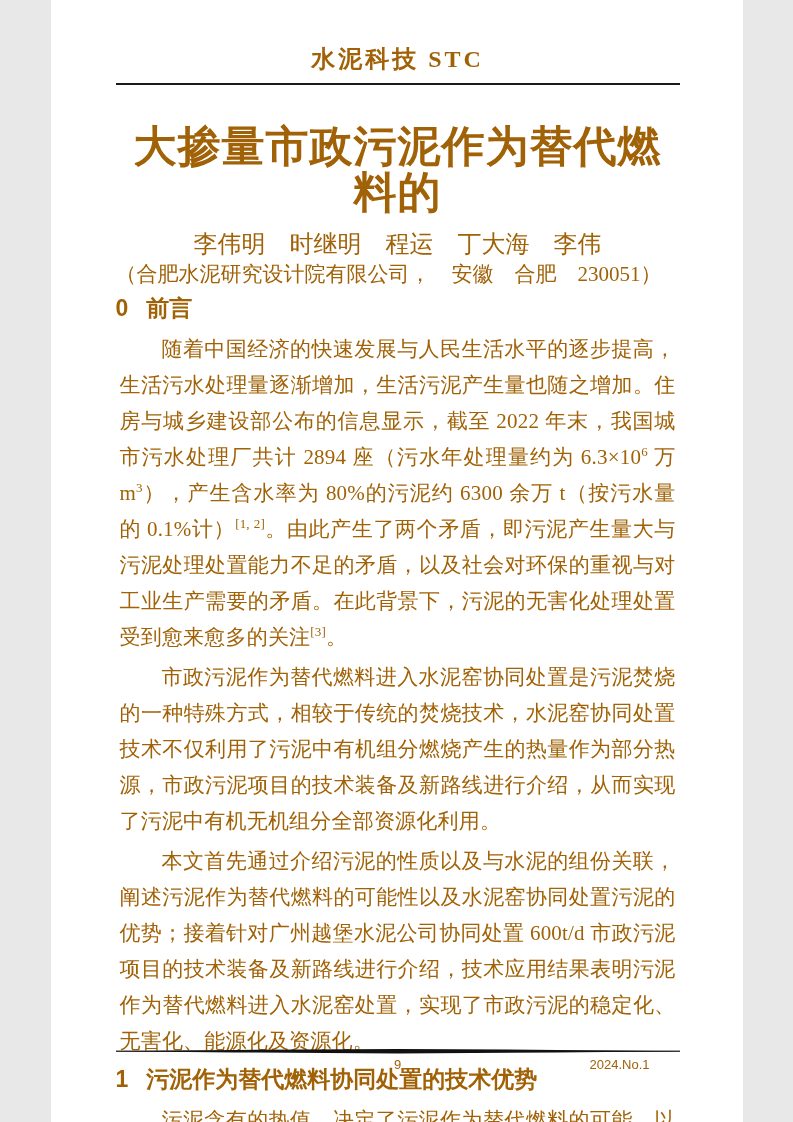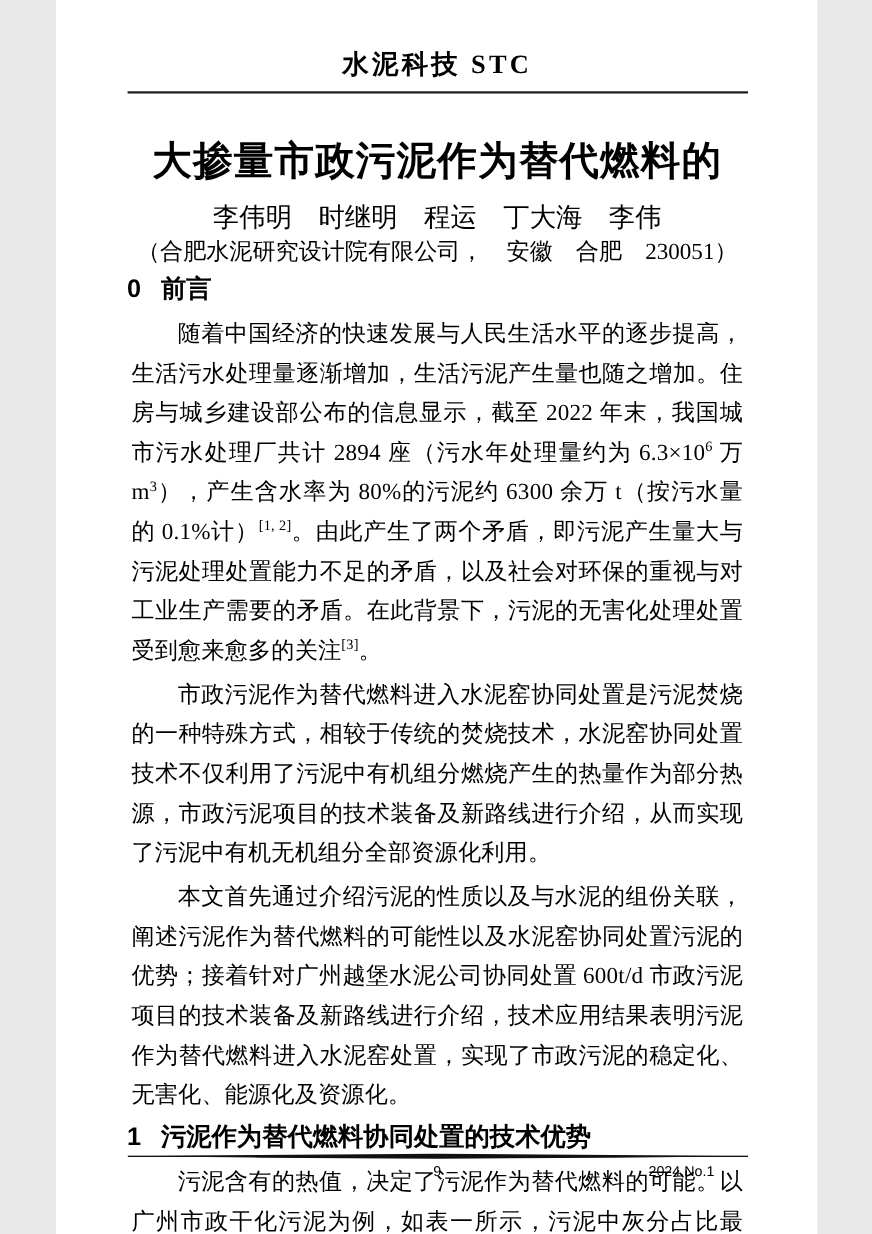--- a/index.html
+++ b/index.html
@@ -2,21 +2,21 @@
 <html><head>
 <meta charset="utf-8">
 <style>
   html, body { margin: 0; padding: 0; background: #e8e8e8; }
   .page {
     position: relative;
     width: 692px;
     height: 1122px;
     margin: 0 auto;
     background: #ffffff;
-    color: #000000;
+    color: #a16207;
     font-family: "Liberation Serif", "DejaVu Serif", serif;
     overflow: hidden;
     box-sizing: border-box;
   }
   .content {
     position: absolute;
     left: 65px;
     right: 63px;
     top: 0;
   }
@@ -32,34 +32,34 @@
   .header-rule {
     margin-top: 9px;
     border-bottom: 2px solid #1a1a1a;
     height: 0;
   }
   .article-title {
     margin-top: 38px;
     text-align: center;
     font-family: "Liberation Sans", "DejaVu Sans", sans-serif;
     font-weight: 700;
-    font-size: 36px;
+    font-size: 43px;
     line-height: 46px;
     letter-spacing: 1px;
   }
   .authors-line {
     margin-top: 16px;
     text-align: center;
     font-size: 24px;
     line-height: 26px;
     font-weight: 500;
   }
   .affiliation-line {
     margin-top: 3px;
-    text-align: center;
+    text-align: left;
     font-size: 21px;
     line-height: 28px;
     font-weight: 500;
   }
   .section-heading {
     margin-top: 5px;
     margin-bottom: 8px;
     font-family: "Liberation Sans", "DejaVu Sans", sans-serif;
     font-weight: 700;
     font-size: 23px;

